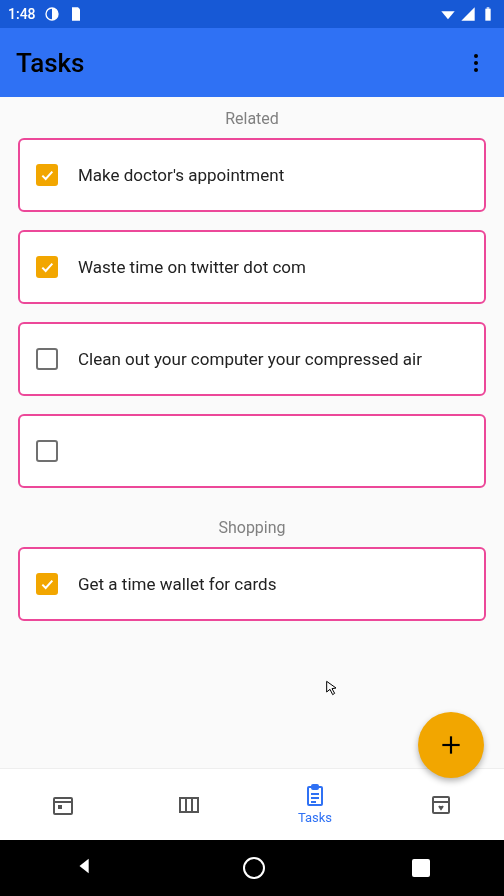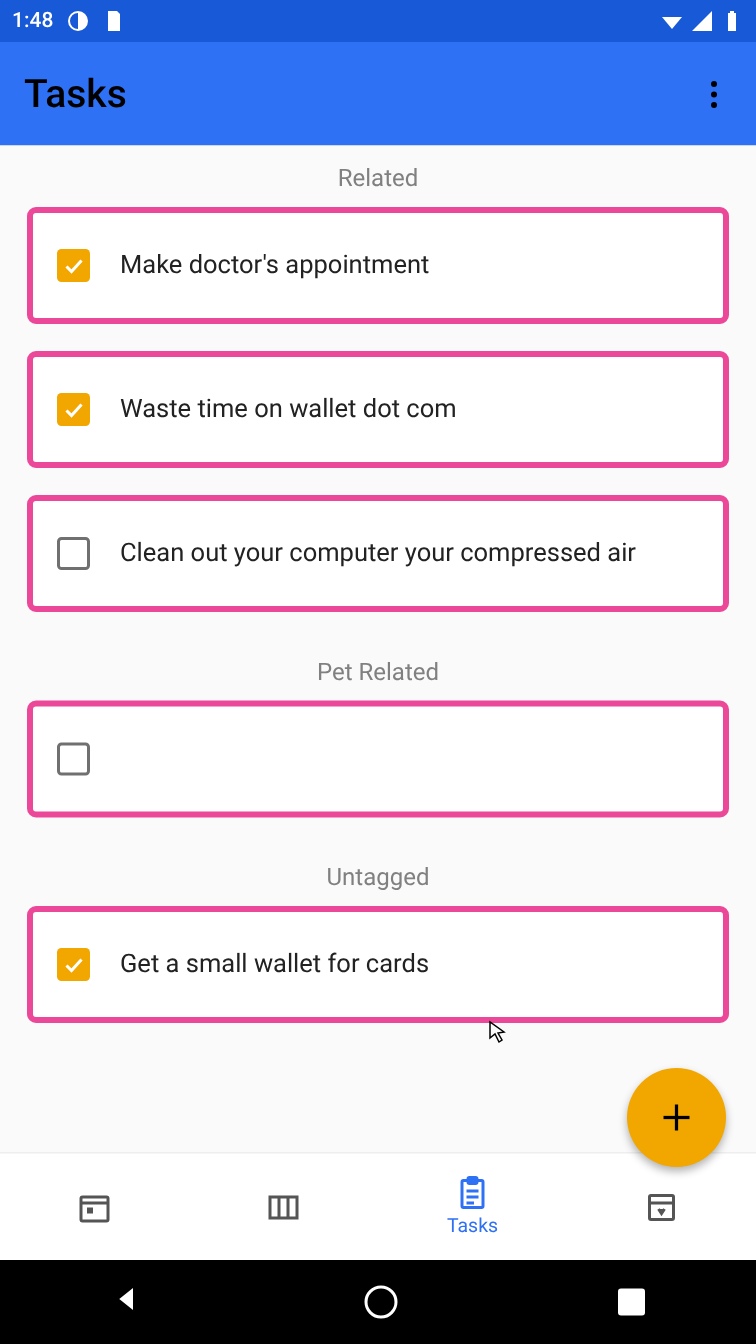--- a/index.html
+++ b/index.html
@@ -15,21 +15,21 @@
 
   
   .app-bar { height: 69px; background: #2f71f4; display: flex; align-items: center; justify-content: space-between; padding: 0 16px; }
   .app-bar .title { font-size: 26px; font-weight: 500; color: #000; }
   .menu-dots { width: 24px; height: 24px; display:flex; align-items:center; justify-content:center; }
   .menu-dots svg { fill: #000; }
 
   
   .content { flex: 1; overflow-y: hidden; padding: 0 18px; background: #fafafa; }
   .section-header { text-align: center; color: #808080; font-size: 16px; padding: 12px 0 10px; }
-  .card { background: #fff; border: 4px solid #ec4899; border-radius: 6px; margin-bottom: 18px; padding: 24px 16px; display: flex; align-items: center; gap: 20px; }
+  .card { background: #fff; border: 2px solid #ec4899; border-radius: 6px; margin-bottom: 18px; padding: 24px 16px; display: flex; align-items: center; gap: 20px; }
   .card .label { font-size: 17px; color: #222; }
   .checkbox { width: 22px; height: 22px; border-radius: 3px; display:flex; align-items:center; justify-content:center; flex-shrink:0; }
   .checkbox.checked { background: #f2a600; }
   .checkbox.unchecked { border: 2.2px solid #707070; }
   .checkbox svg { width: 16px; height: 16px; stroke: #fff; stroke-width: 3; fill: none; }
 
   
   .fab { position: absolute; right: 20px; bottom: 118px; width: 66px; height: 66px; border-radius: 50%; background: #f2a600; display:flex; align-items:center; justify-content:center; box-shadow: 0 3px 6px rgba(0,0,0,0.3); }
   .fab svg { width: 26px; height: 26px; stroke: #000; stroke-width: 2; }
 
@@ -102,42 +102,41 @@
           </svg>
         </div>
       <span class="label">Make doctor's appointment</span>
     </div>
     <div class="card">
       <div class="checkbox checked">
           <svg viewBox="0 0 24 24">
             <polyline points="5 13 10 18 20 7"></polyline>
           </svg>
         </div>
-      <span class="label">Waste time on wallet dot com</span>
+      <span class="label">Waste time on twitter dot com</span>
     </div>
     <div class="card">
       <div class="checkbox unchecked"></div>
       <span class="label">Clean out your computer your compressed air</span>
     </div>
 
-    <div class="section-header">Pet Related</div>
 
     <div class="card">
       <div class="checkbox unchecked"></div>
     </div>
 
-    <div class="section-header">Untagged</div>
+    <div class="section-header">Shopping</div>
 
     <div class="card">
       <div class="checkbox checked">
           <svg viewBox="0 0 24 24">
             <polyline points="5 13 10 18 20 7"></polyline>
           </svg>
         </div>
-      <span class="label">Get a small wallet for cards</span>
+      <span class="label">Get a time wallet for cards</span>
     </div>
 
   </div>
 
   <div class="fab">
     <svg viewBox="0 0 24 24">
         <line x1="12" y1="4" x2="12" y2="20"></line>
         <line x1="4" y1="12" x2="20" y2="12"></line>
       </svg>
   </div>

